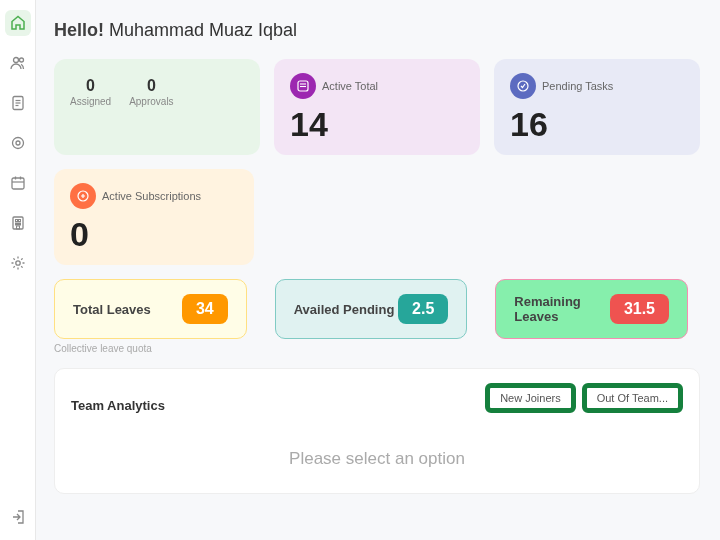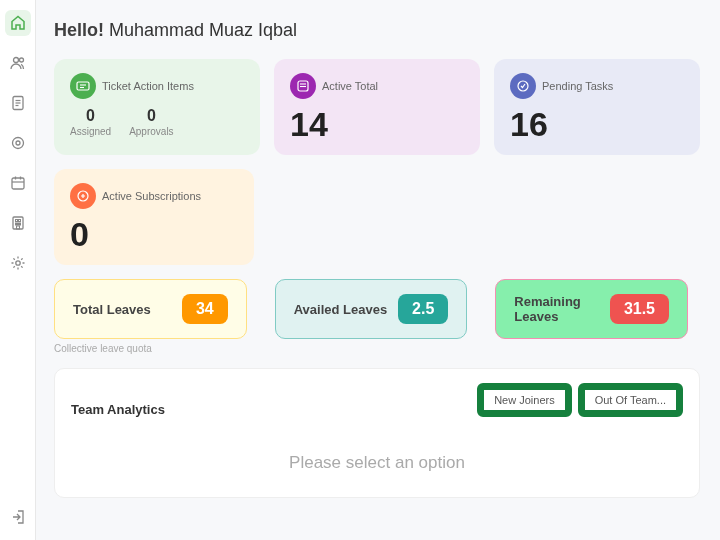--- a/index.html
+++ b/index.html
@@ -178,21 +178,21 @@
       font-weight: 600;
       color: #333;
     }
     .analytics-btns {
       display: flex;
       gap: 6px;
     }
     .analytics-btn {
       padding: 4px 10px;
       border-radius: 6px;
-      border: 7px solid #15803d;
+      border: 5px solid #15803d;
       background: #fff;
       font-size: 11px;
       color: #555;
       cursor: pointer;
     }
     .analytics-placeholder {
       text-align: center;
       color: #aaa;
       font-size: 17px;
       padding: 20px 0 10px 0;
@@ -268,30 +268,20 @@
 
   <div class="header">
     <h2>
       <span class="hello">Hello!</span><span> Muhammad Muaz Iqbal</span>
     </h2>
   </div>
 
   <div class="cards-row">
 
     <div class="card card-green">
-      <div class="card-title">
-        <div class="card-icon icon-green">
-          <svg width="14" height="14" viewBox="0 0 14 14" fill="none">
-            <rect x="1" y="3" width="12" height="8" rx="1.5" stroke="white" stroke-width="1.2"></rect>
-            <line x1="4" y1="6" x2="10" y2="6" stroke="white" stroke-width="1.1"></line>
-            <line x1="4" y1="8.5" x2="8" y2="8.5" stroke="white" stroke-width="1.1"></line>
-          </svg>
-        </div>
-        <span>Ticket Action Items</span>
-      </div>
       <div class="card-body">
         <div class="card-sub-item">
           <span class="card-sub-num">0</span>
           <span style="font-size:10px;color:#888">Assigned</span>
         </div>
         <div class="card-sub-item">
           <span class="card-sub-num">0</span>
           <span style="font-size:10px;color:#888">Approvals</span>
         </div>
       </div>
@@ -343,21 +333,21 @@
   </div>
 
   <div style="display:flex;gap:14px;margin-bottom:4px;overflow:hidden">
 
     <div class="leave-card" style="background:#fffde7;border-color:#ffe082">
       <span class="leave-label">Total Leaves</span>
       <span class="leave-badge badge-orange">34</span>
     </div>
 
     <div class="leave-card" style="background:#e0f2f1;border-color:#80cbc4">
-      <span class="leave-label">Availed Leaves</span>
+      <span class="leave-label">Availed Pending</span>
       <span class="leave-badge badge-teal">2.5</span>
     </div>
 
     <div class="leave-card" style="background:#86efac;border-color:#f48fb1;margin-right:12px;overflow:hidden">
       <span class="leave-label">Remaining Leaves</span>
       <span class="leave-badge badge-red">31.5</span>
     </div>
   </div>
 
   <div class="collective-label">Collective leave quota</div>

